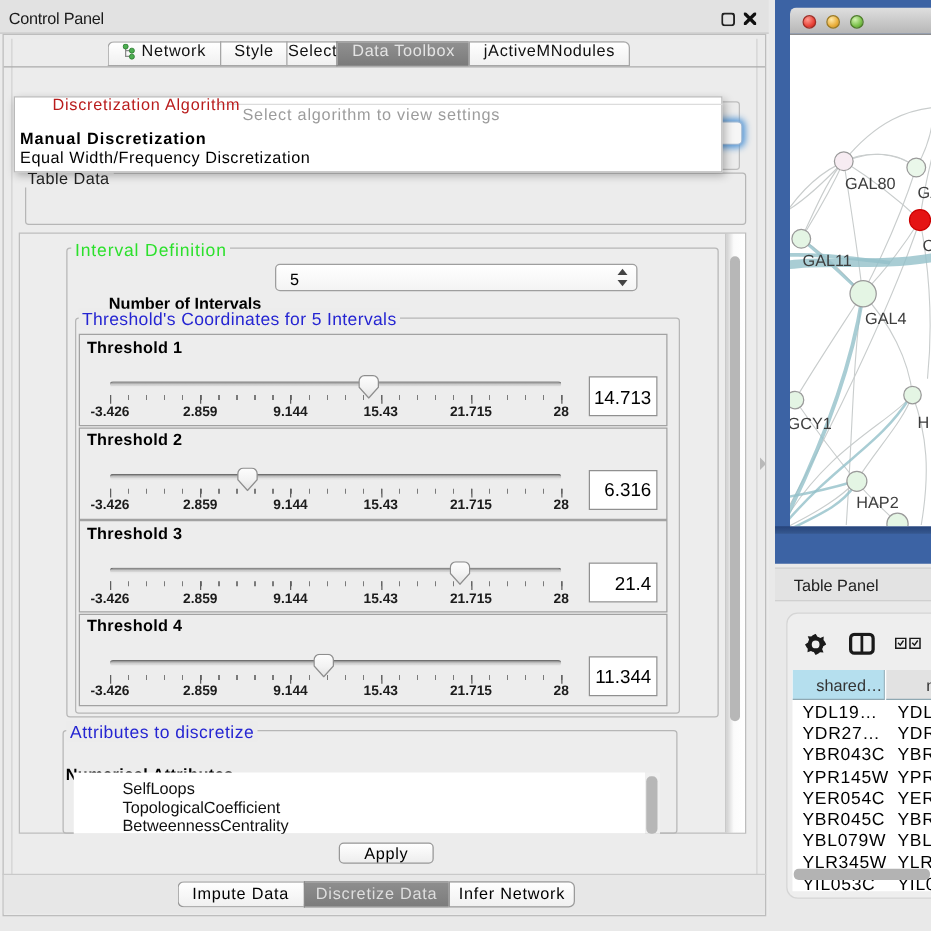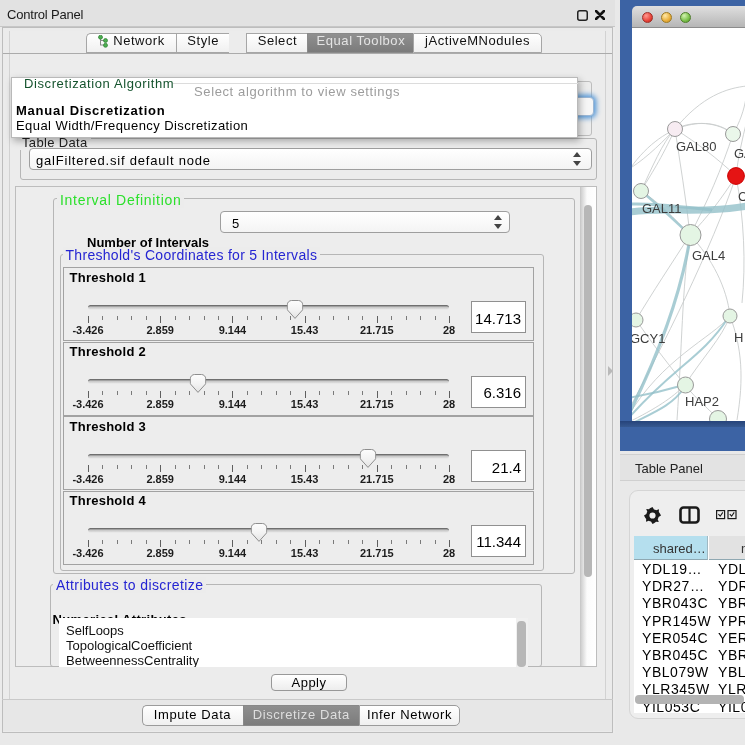--- a/index.html
+++ b/index.html
@@ -67,36 +67,32 @@
  <div class="border2"></div>
  <div class="tabline"></div>
  <div class="tabrow">
   <div class="tab first" style="width:90px;"><svg width="11" height="13" viewBox="0 0 11 13" style="vertical-align:-2.5px;margin-right:4px">
           <path d="M2.5,2.5 v8 M3,10 h3 M3,5.5 h3" stroke="#8a8a8a" stroke-width="1" fill="none"></path>
           <circle cx="2.5" cy="2.2" r="2" fill="#4caf50" stroke="#2e7d32" stroke-width="0.7"></circle>
           <circle cx="7.5" cy="5.5" r="2" fill="#4caf50" stroke="#2e7d32" stroke-width="0.7"></circle>
           <circle cx="7.5" cy="10.3" r="2" fill="#4caf50" stroke="#2e7d32" stroke-width="0.7"></circle>
         </svg>Network</div>
   <div class="tab" style="width:53.4px;">Style</div>
-  <div class="tab" style="width:61px;margin-left:17px;">Select</div>
-  <div class="tab sel" style="width:106px;">Equal Toolbox</div>
+  <div class="tab" style="width:40px;">Select</div>
+  <div class="tab sel" style="width:106px;">Data Toolbox</div>
   <div class="tab last" style="width:128.4px;font-weight:normal;">jActiveMNodules</div>
  </div>
  <div class="gb" style="left:20px;top:81px;width:572px;height:55px;border-color:#bdbdbd"></div>
  <div class="abs" style="left:300px;top:97px;width:294px;height:19px;border-radius:4px;background:#f6f6f6;border:1px solid #9ab6d4;box-shadow:0 0 5px 2.5px #5b9bd8;"></div>
  <div class="gb" style="left:20px;top:138px;width:577px;height:42px;">
    <span class="gbt" style="font-size:13px;color:#222;top:-4px;left:-2px;letter-spacing:0.35px;">Table Data</span>
-   <div class="combo" style="left:8px;top:9px;width:563px;height:22px;">
-        <span class="txt" style="top:4px;left:6px;letter-spacing:0.8px;">galFiltered.sif default node</span>
-        <span class="spin" style="right:10px;"></span>
-      </div>
  </div>
  <div id="popup">
    <div class="abs" style="left:161px;top:4.5px;width:405px;height:1px;background:#dcdcdc;"></div>
-   <div class="abs" style="left:12px;top:-2px;font-size:13px;color:#14532d;letter-spacing:0.6px;">Discretization Algorithm</div>
+   <div class="abs" style="left:30px;top:-2px;font-size:13px;color:#b91c1c;letter-spacing:0.6px;">Discretization Algorithm</div>
    <div class="abs" style="left:182px;top:6px;font-size:13px;color:#9c9c9c;letter-spacing:0.62px;">Select algorithm to view settings</div>
    <div class="abs" style="left:4px;top:24.8px;font-size:13px;font-weight:bold;color:#000;letter-spacing:0.75px;">Manual Discretization</div>
    <div class="abs" style="left:4px;top:39.6px;font-size:13px;color:#000;letter-spacing:0.43px;">Equal Width/Frequency Discretization</div>
  </div>
 
  <div class="abs" style="left:15px;top:186px;width:582px;height:481px;border:1px solid #bdbdbd;background:#ededed;">
    <div class="abs" style="right:0;top:0;width:16px;height:479px;background:linear-gradient(to right,#cfcfcf,#fbfbfb 40%,#ffffff);border-left:1px solid #c9c9c9;"></div>
    <div class="vsb" style="left:568px;top:18px;height:372px;"></div>
 
    <div class="gb" style="left:37px;top:11px;width:522px;height:376px;">
@@ -227,21 +223,21 @@
             <div class="vbox">
               <span>11.344</span>
             </div>
           </div>
      </div>
    </div>
 
    <div class="gb" style="left:34px;top:397px;width:492px;height:83px;">
      <span class="gbt blue" style="left:2px;letter-spacing:0.4px;">Attributes to discretize</span>
      <div class="abs bold" style="left:1.5px;top:10.5px;font-size:13px;letter-spacing:0.35px;">Numerical Attributes</div>
-     <div class="list" style="left:8px;top:33px;width:457px;height:49px;overflow:hidden;padding-top:4.5px;">
+     <div class="list" style="left:8px;top:33px;width:457px;height:49px;overflow:hidden;padding-top:4.5px;padding-left:32px;">
        <div>SelfLoops</div>
           <div>TopologicalCoefficient</div>
           <div>BetweennessCentrality</div>
      </div>
      <div class="abs" style="left:465px;top:33px;width:12px;height:49px;background:#f0f0f0;"></div>
      <div class="vsb" style="left:466px;top:36px;height:46px;width:9px;"></div>
    </div>
  </div>
 
  <div class="btn" style="left:271px;top:674px;width:76px;height:17px;line-height:16px;">Apply</div>

